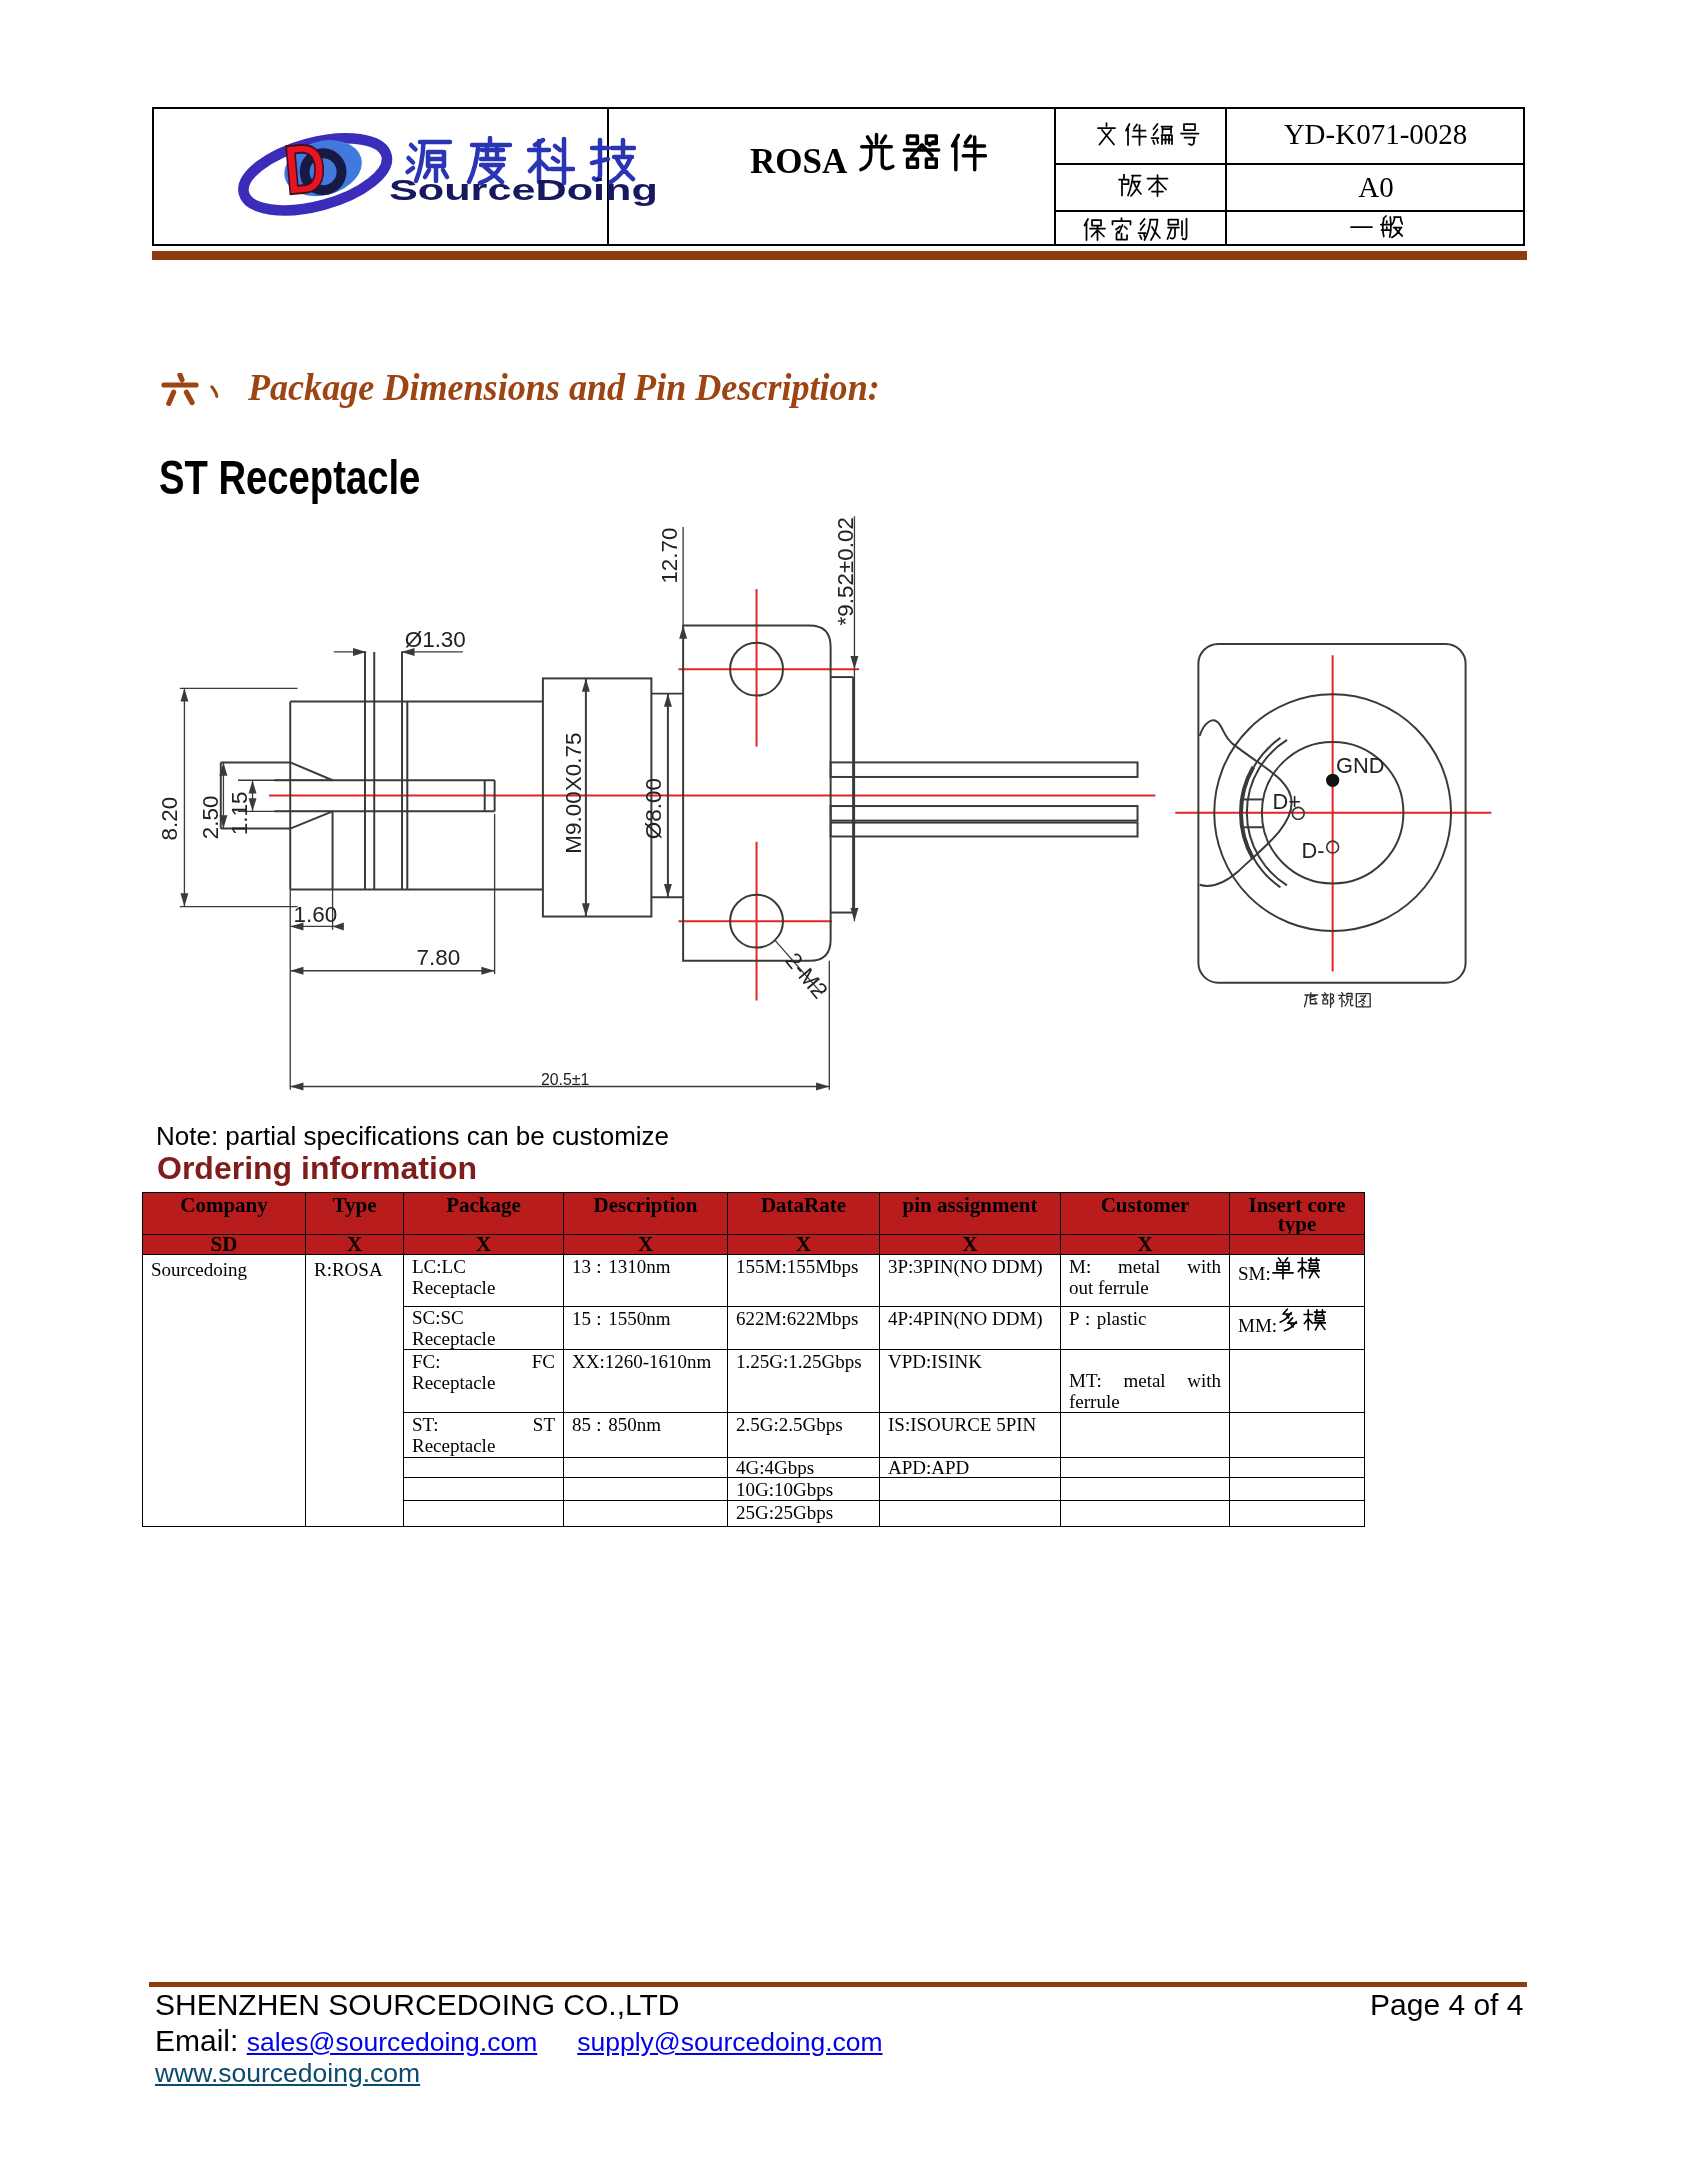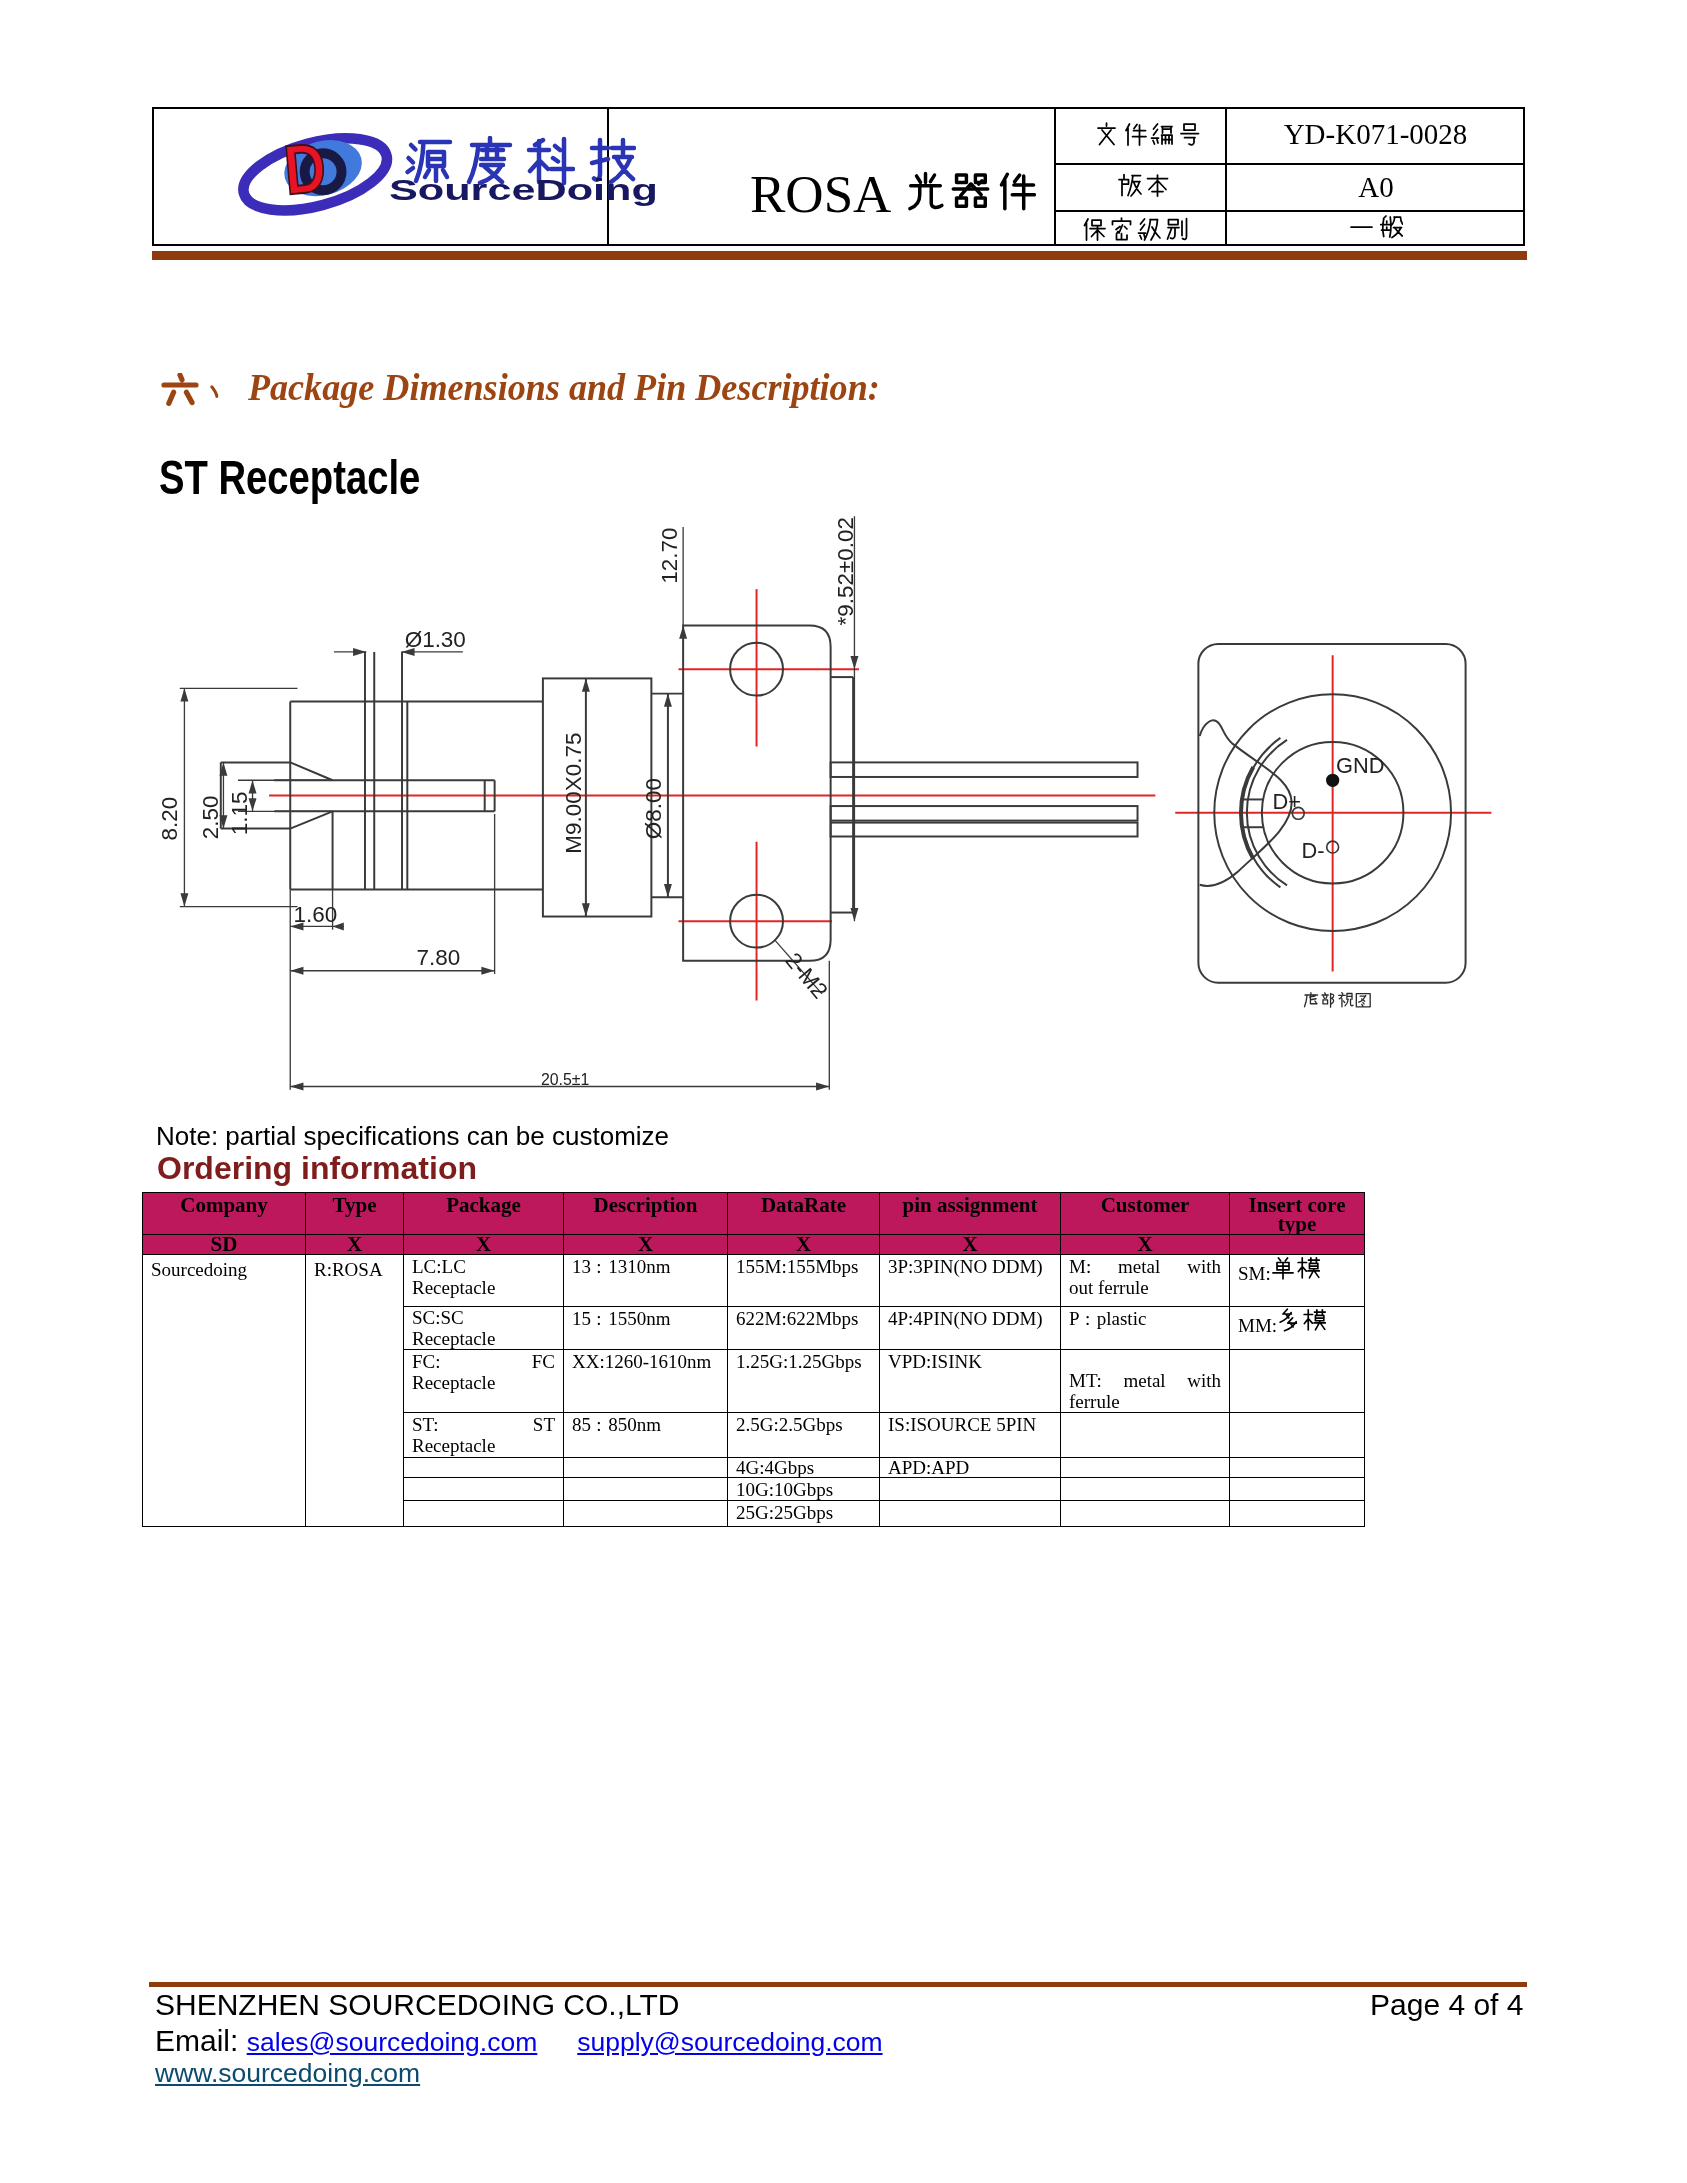--- a/index.html
+++ b/index.html
@@ -118,21 +118,21 @@
     </svg><svg class="cjk" style="stroke-width:9;margin-left:10.6px" width="50" height="50" viewBox="0 0 100 100">
       <use href="#cj-du"></use>
     </svg><svg class="cjk" style="stroke-width:9;margin-left:10.6px" width="50" height="50" viewBox="0 0 100 100">
       <use href="#cj-ke"></use>
     </svg><svg class="cjk" style="stroke-width:9;margin-left:10.6px" width="50" height="50" viewBox="0 0 100 100">
       <use href="#cj-ji"></use>
     </svg>
 </div>
 <div class="abs sans" style="left:389px;top:173px;font-size:30px;font-weight:bold;color:#181860;transform:scaleX(1.44);transform-origin:0 0;">SourceDoing</div>
 
-<div class="abs" style="left:750px;top:164px;font-size:53px;font-weight:normal;">ROSA&nbsp;<svg class="cjk" style="stroke-width:8.5" width="41" height="41" viewBox="0 0 100 100">
+<div class="abs" style="left:750px;top:132px;font-size:35px;font-weight:bold;">ROSA&nbsp;<svg class="cjk" style="stroke-width:8.5" width="41" height="41" viewBox="0 0 100 100">
       <use href="#cj-guang"></use>
     </svg><svg class="cjk" style="stroke-width:8.5;margin-left:4px" width="41" height="41" viewBox="0 0 100 100">
       <use href="#cj-qi"></use>
     </svg><svg class="cjk" style="stroke-width:8.5;margin-left:4px" width="41" height="41" viewBox="0 0 100 100">
       <use href="#cj-jian"></use>
     </svg></div>
 
 <div class="abs" style="left:1094px;top:122px;color:#000;">
   <svg class="cjk" width="25" height="25" viewBox="0 0 100 100">
       <use href="#cj-wen"></use>
@@ -326,21 +326,21 @@
     </svg>
 </div>
 
 <div class="abs sans" style="left:156px;top:1121px;font-size:26px;">Note: partial specifications can be customize</div>
 <div class="abs sans" style="left:157px;top:1150px;font-size:32px;font-weight:bold;color:#7f1d1d;">Ordering information</div>
 
 <style>
 table.ord{position:absolute;left:142px;top:1192px;border-collapse:collapse;table-layout:fixed;width:1221px;font-family:"Liberation Serif",serif;font-size:21px;}
 table.ord td,table.ord th{border:1.3px solid #000;padding:1.3px 0 0 8px;vertical-align:top;overflow:hidden;line-height:21px;white-space:nowrap;}
 table.ord td{font-size:19px;}
-table.ord th{background:#be185d;text-align:center;padding:0;vertical-align:middle;line-height:19px;}
+table.ord th{background:#b91c1c;text-align:center;padding:0;vertical-align:middle;line-height:19px;}
 table.ord .hd1 th{vertical-align:top;padding-top:2.6px;line-height:19px;}
 .jsp{display:flex;justify-content:space-between;padding-right:8px;}
 </style>
 <table class="ord">
 <colgroup>
       <col style="width:163px">
       <col style="width:98px">
       <col style="width:160px">
       <col style="width:164px">
       <col style="width:152px">

